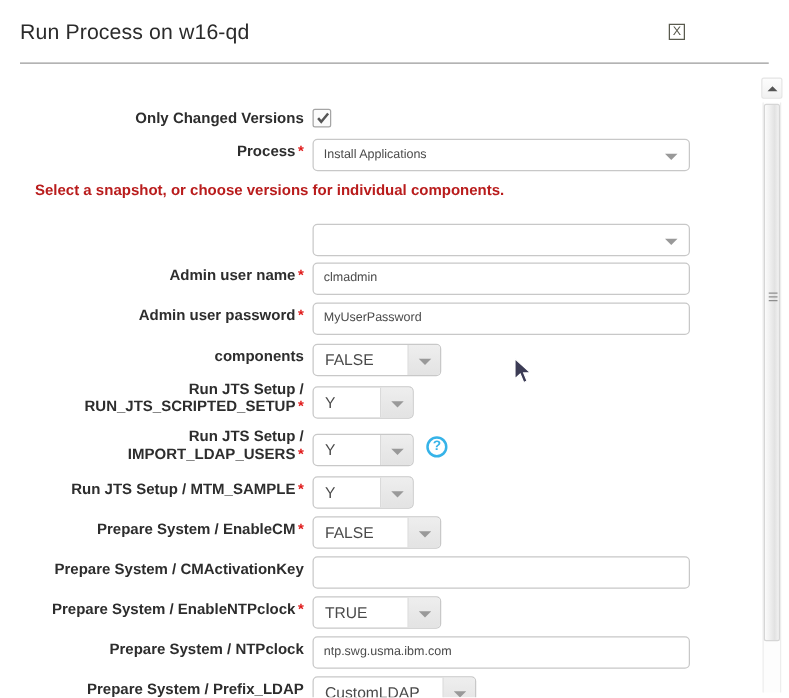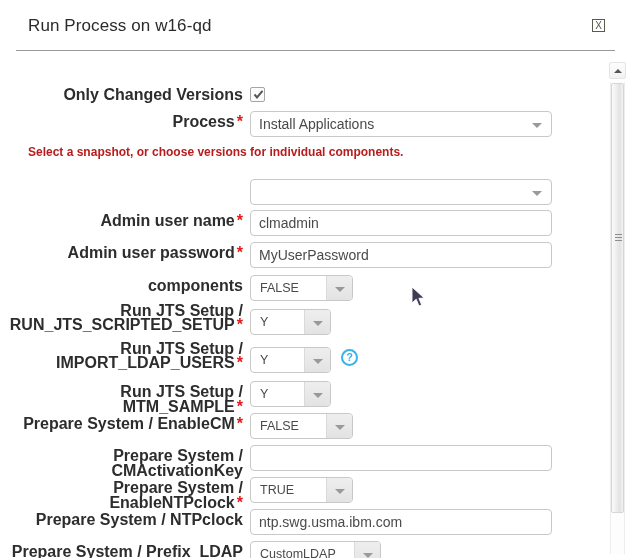--- a/index.html
+++ b/index.html
@@ -12,24 +12,23 @@
     height: 558px;
     overflow: hidden;
     font-family: "Liberation Sans", sans-serif;
     color: #333333;
     position: relative;
   }
 
   
   .dialog-header {
     position: absolute;
-    left: 12px; top: 0;
+    left: 0; top: 0;
     width: 562px;
     height: 50px;
-    padding-left: 45px;
   }
   .dialog-title {
     position: absolute;
     left: 16px;
     top: 16px;
     font-size: 17px;
     font-weight: 400;
     color: #2b2b2b;
     white-space: nowrap;
     letter-spacing: 0.1px;
@@ -74,21 +73,21 @@
     left: 0;
     width: 595px;
     height: 30px;
   }
   .form-label {
     position: absolute;
     left: 0;
     top: 0;
     width: 243px;
     text-align: right;
-    font-size: 16px;
+    font-size: 12px;
     font-weight: bold;
     color: #2d2d2d;
     line-height: 15px;
   }
   .form-label.two-line {
     top: -8px;
     line-height: 14px;
   }
   .req {
     color: #e01a1a;
@@ -115,21 +114,21 @@
   .wide-field {
     position: absolute;
     left: 250px;
     top: -3px;
     width: 302px;
     height: 26px;
     border: 1px solid #c8c8c8;
     border-radius: 4px;
     background: #ffffff;
     box-sizing: border-box;
-    font-size: 14px;
+    font-size: 10px;
     color: #4a4a4a;
     line-height: 24px;
     padding-left: 8px;
     cursor: text;
     white-space: nowrap;
     overflow: hidden;
   }
   .wide-field.select { cursor: pointer; }
   .wide-field .chevron {
     position: absolute;

